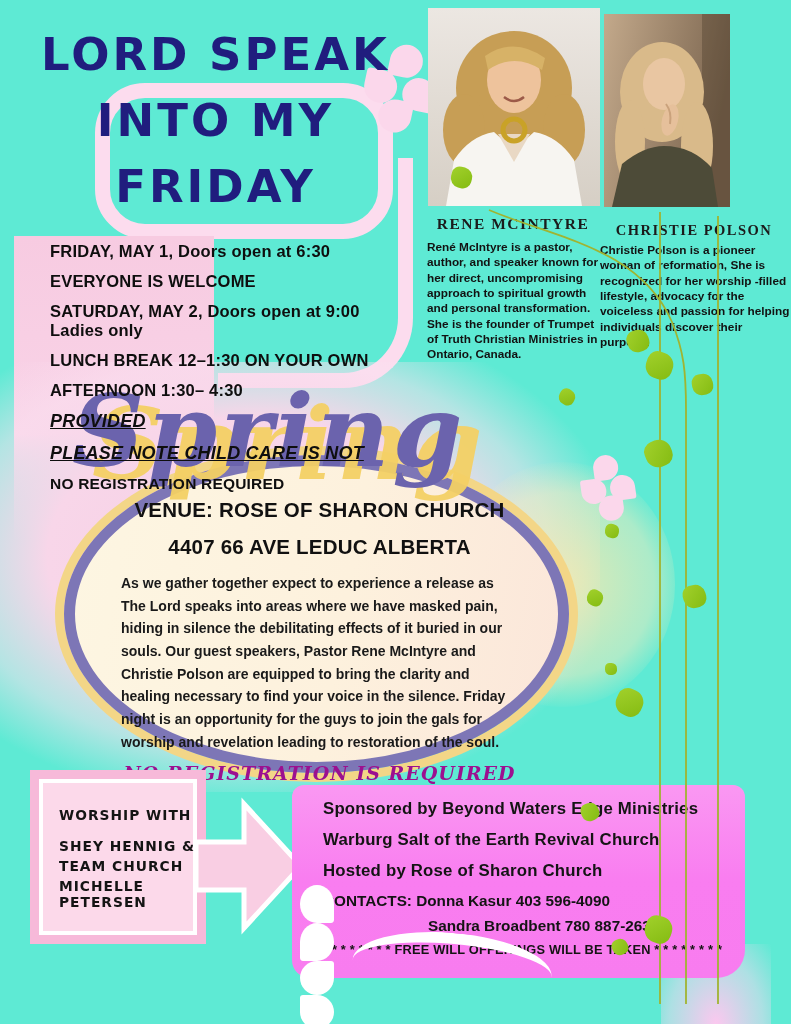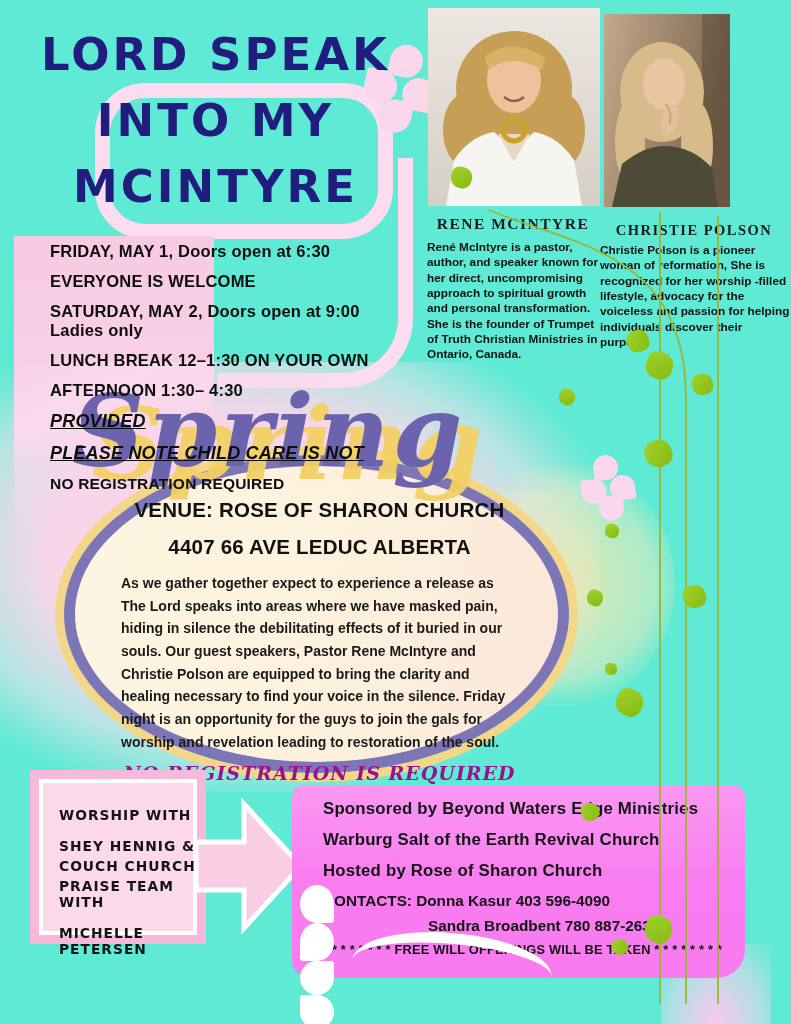--- a/index.html
+++ b/index.html
@@ -125,21 +125,21 @@
   <div class="abs flower" style="left:580px; top:455px; width:56px; height:66px; transform:rotate(-8deg);">
     <div class="petal" style="left:16px; top:0; width:25px; height:25px; border-radius:50% 50% 50% 12%;"></div>
     <div class="petal" style="left:30px; top:22px; width:25px; height:25px; border-radius:50% 50% 12% 50%;"></div>
     <div class="petal" style="left:16px; top:41px; width:25px; height:25px; border-radius:50% 12% 50% 50%;"></div>
     <div class="petal" style="left:1px; top:22px; width:25px; height:25px; border-radius:12% 50% 50% 50%;"></div>
   </div>
 
   <div class="abs title">
     <div>LORD SPEAK</div>
     <div>INTO MY</div>
-    <div>MCINTYRE</div>
+    <div>FRIDAY</div>
   </div>
 
   <div class="abs schedule">
     <div>FRIDAY, MAY 1,  Doors open at 6:30</div>
     <div>EVERYONE IS WELCOME</div>
     <div class="tight">SATURDAY,  MAY 2,  Doors open at 9:00</div>
     <div>Ladies only</div>
     <div>LUNCH BREAK 12–1:30 ON YOUR OWN</div>
     <div>AFTERNOON 1:30– 4:30</div>
     <div class="note">PROVIDED</div>
@@ -199,22 +199,21 @@
       <div class="venue-line">VENUE: ROSE OF SHARON CHURCH</div>
       <div class="venue-line">4407 66 AVE LEDUC ALBERTA</div>
       <div class="venue-desc">As we gather together expect to experience a release as The Lord speaks into areas where we have masked pain, hiding in silence the debilitating effects of it buried in our souls.  Our guest speakers, Pastor Rene McIntyre and Christie Polson  are equipped to bring the clarity and healing necessary to find your voice in the silence.  Friday night is an opportunity for the guys to join the gals for worship and revelation leading to restoration of the soul.</div>
       <div class="reg-note">NO REGISTRATION IS REQUIRED</div>
     </div>
   </div>
 
   <div class="abs worship-box">
     <div class="gap">WORSHIP WITH</div>
     <div>SHEY HENNIG &amp;</div>
-    <div>COUCH CHURCH</div>
-    <div class="gap">PRAISE TEAM WITH</div>
+    <div>TEAM CHURCH</div>
     <div>MICHELLE PETERSEN</div>
   </div>
 
   <svg class="abs arrow-svg" width="110" height="152" viewBox="0 0 110 152">
     <polygon points="0,50 48,50 48,12 105,74 48,136 48,98 0,98" fill="#f9cee3" stroke="#ffffff" stroke-width="5"></polygon>
   </svg>
 
   <div class="abs sponsor-box">
     <div class="sponsor-petals">
       <div class="petal white" style="left:6px; top:0; width:34px; height:38px; border-radius:55% 55% 10% 55%;"></div>

